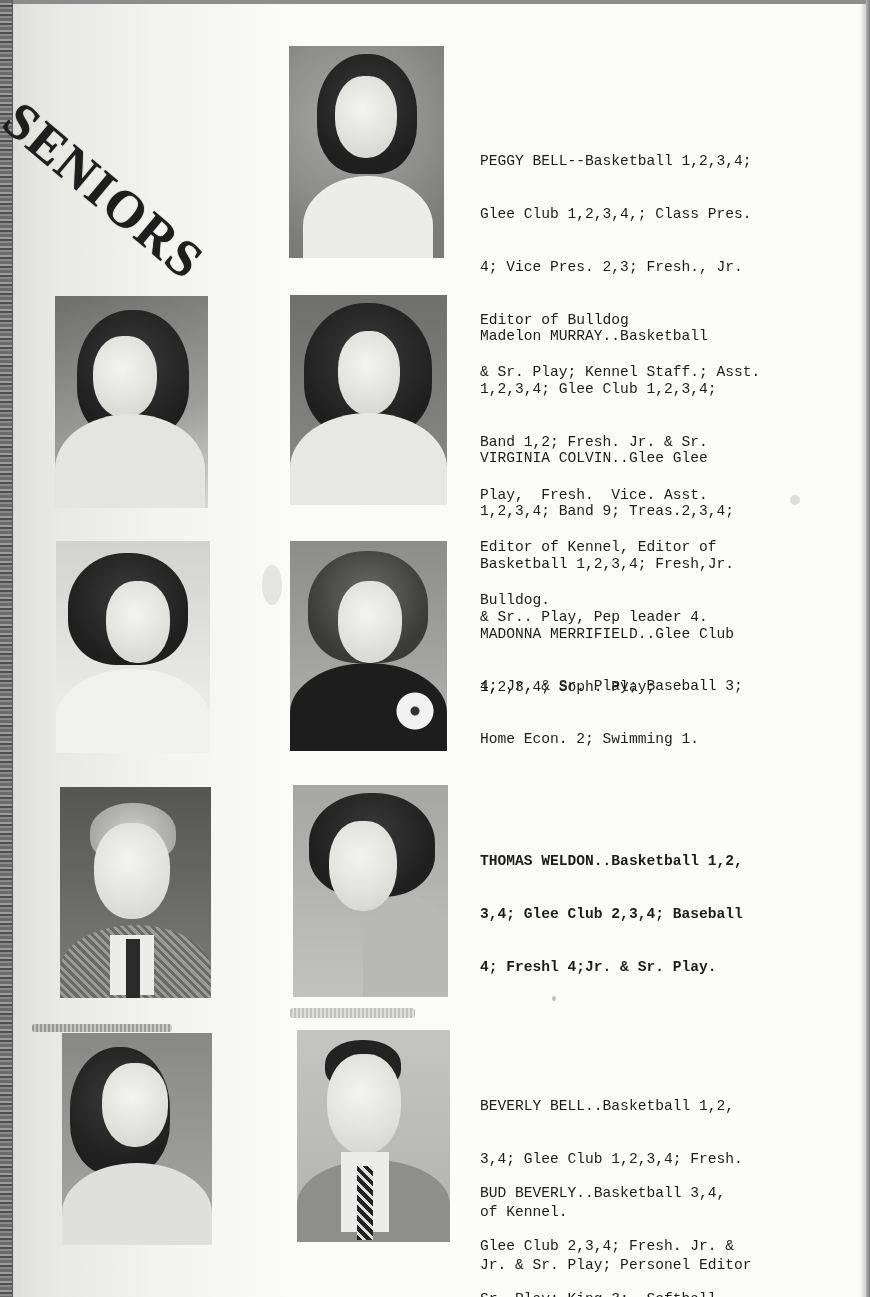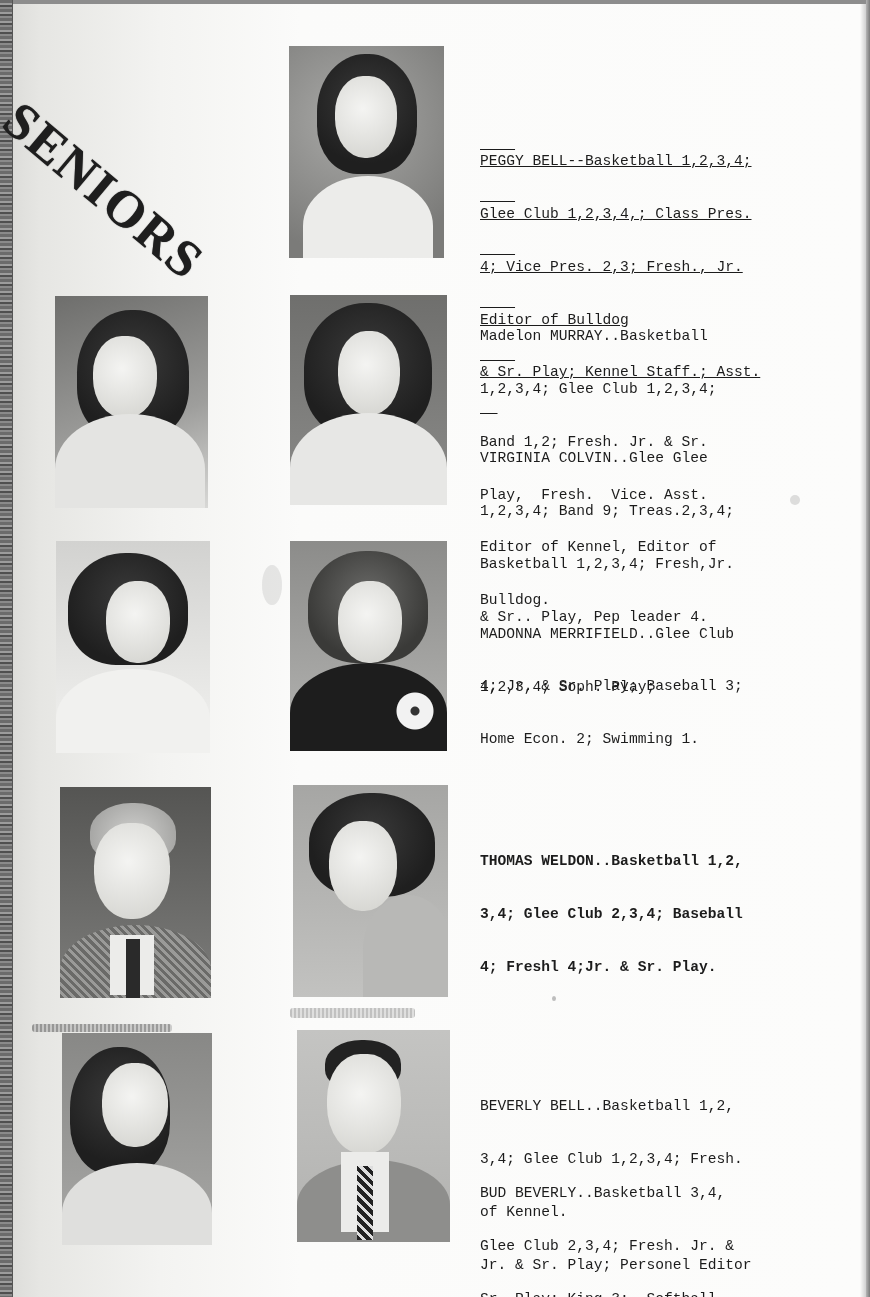--- a/index.html
+++ b/index.html
@@ -132,21 +132,21 @@
   </div>
   <div class="photo" style="left:297px;top:1030px;width:153px;height:212px;">
     <div class="bg" style="background:linear-gradient(180deg, #c4c4c2, #b2b2b0);"></div>
     <div class="hair" style="left:28px;top:10px;width:76px;height:50px;background:#222;"></div>
     <div class="face" style="left:30px;top:24px;width:74px;height:100px;"></div>
     <div class="body" style="left:0px;top:130px;width:153px;height:90px;background:#8e8e8c;"></div>
     <div style="position:absolute;left:44px;top:122px;width:48px;height:80px;background:#ececea;"></div>
     <div class="tie" style="left:60px;top:136px;width:16px;height:74px;"></div>
   </div>
 
-  <div class="entry" style="top:118px;text-decoration:underline;">
+  <div class="entry" style="top:118px;">
     <div>PEGGY BELL--Basketball 1,2,3,4;</div>
     <div>Glee Club 1,2,3,4,; Class Pres.</div>
     <div>4; Vice Pres. 2,3; Fresh., Jr.</div>
     <div>Editor of Bulldog</div>
     <div>&amp; Sr. Play; Kennel Staff.; Asst.</div>
   </div>
 
   <div class="entry" style="top:293px;">
     <div>Madelon MURRAY..Basketball</div>
     <div>1,2,3,4; Glee Club 1,2,3,4;</div>

